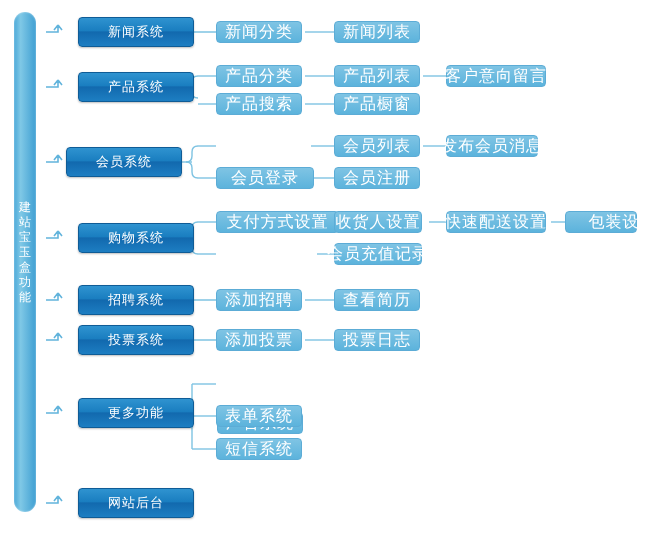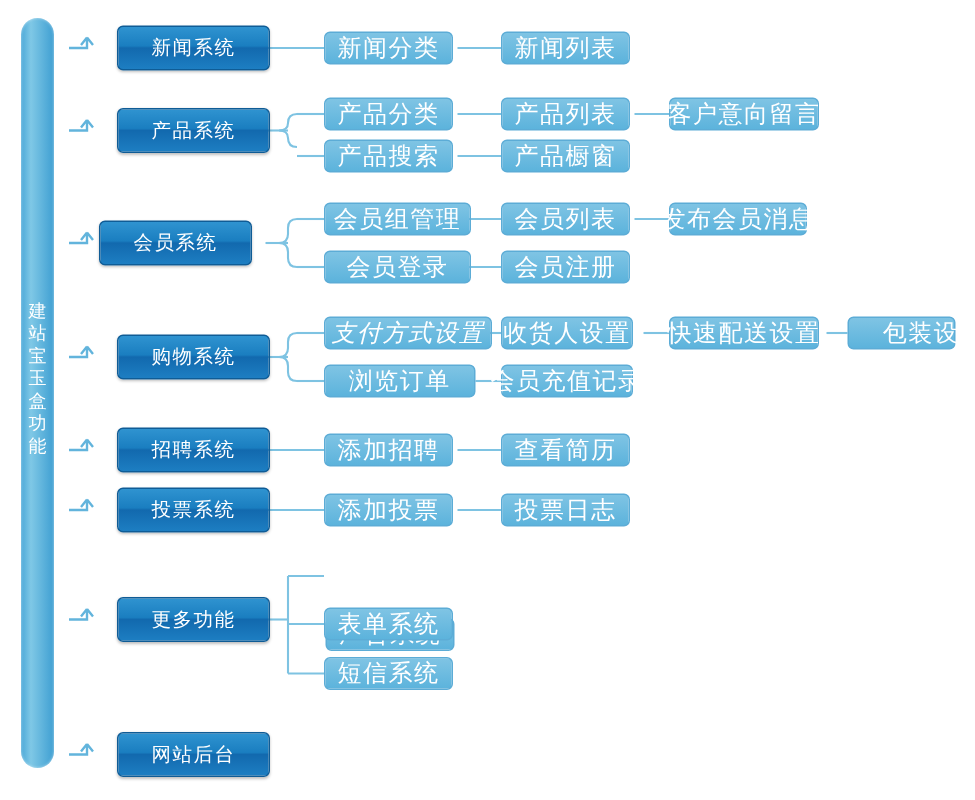--- a/index.html
+++ b/index.html
@@ -18,21 +18,21 @@
     align-items:center;
     justify-content:center;
     border-radius:4px;
     color:#ffffff;
     text-align:center;
     letter-spacing:1px;
     white-space:nowrap;
   }
   
   .lvl1{
-    width:102px;height:30px;
+    width:116px;height:30px;
     font-size:13px;
     background:linear-gradient(to bottom,#2f93d0 0%,#1a7ec0 45%,#1269ae 50%,#1d7ec2 100%);
     border:1px solid #0f5c96;
     box-shadow:0 1px 2px rgba(0,0,0,0.25);
   }
   
   .lvl2{
     width:86px;height:22px;
     font-size:16px;
     background:linear-gradient(to bottom,#7fc4e4 0%,#5cb3dc 100%);
@@ -137,32 +137,30 @@
   <div class="node lvl2" style="left:334px;top:21px;">新闻列表</div>
 
   <div class="node lvl1" style="left:78px;top:72px;">产品系统</div>
   <div class="node lvl2" style="left:216px;top:65px;">产品分类</div>
   <div class="node lvl2" style="left:334px;top:65px;">产品列表</div>
   <div class="node lvl2 wierd wider" style="left:446px;top:65px;width:100px;">客户意向留言</div>
   <div class="node lvl2" style="left:216px;top:93px;">产品搜索</div>
   <div class="node lvl2" style="left:334px;top:93px;">产品橱窗</div>
 
   <div class="node lvl1" style="left:66px;top:147px;">会员系统</div>
-  <div class="node lvl2 wide" style="left:216px;top:135px;">会员组管理</div>
   <div class="node lvl2" style="left:334px;top:135px;">会员列表</div>
   <div class="node lvl2" style="left:446px;top:135px;width:92px;">发布会员消息</div>
   <div class="node lvl2 wide" style="left:216px;top:167px;">会员登录</div>
   <div class="node lvl2" style="left:334px;top:167px;">会员注册</div>
 
   <div class="node lvl1" style="left:78px;top:223px;">购物系统</div>
-  <div class="node lvl2 wierd" style="left:216px;top:211px;width:112px;font-style:italic;">支付方式设置</div>
+  <div class="node lvl2 wierd" style="left:216px;top:211px;width:123px;">支付方式设置</div>
   <div class="node lvl2" style="left:334px;top:211px;width:88px;">收货人设置</div>
   <div class="node lvl2" style="left:446px;top:211px;width:100px;">快速配送设置</div>
   <div class="node lvl2" style="left:565px;top:211px;width:72px;padding-left:43px;">包装设置</div>
-  <div class="node lvl2" style="left:216px;top:243px;width:101px;">浏览订单</div>
   <div class="node lvl2" style="left:334px;top:243px;width:88px;">会员充值记录</div>
 
   <div class="node lvl1" style="left:78px;top:285px;">招聘系统</div>
   <div class="node lvl2" style="left:334px;top:289px;">查看简历</div>
   <div class="node lvl2" style="left:216px;top:289px;">添加招聘</div>
 
   <div class="node lvl1" style="left:78px;top:325px;">投票系统</div>
   <div class="node lvl2" style="left:216px;top:329px;">添加投票</div>
   <div class="node lvl2" style="left:334px;top:329px;">投票日志</div>
 

